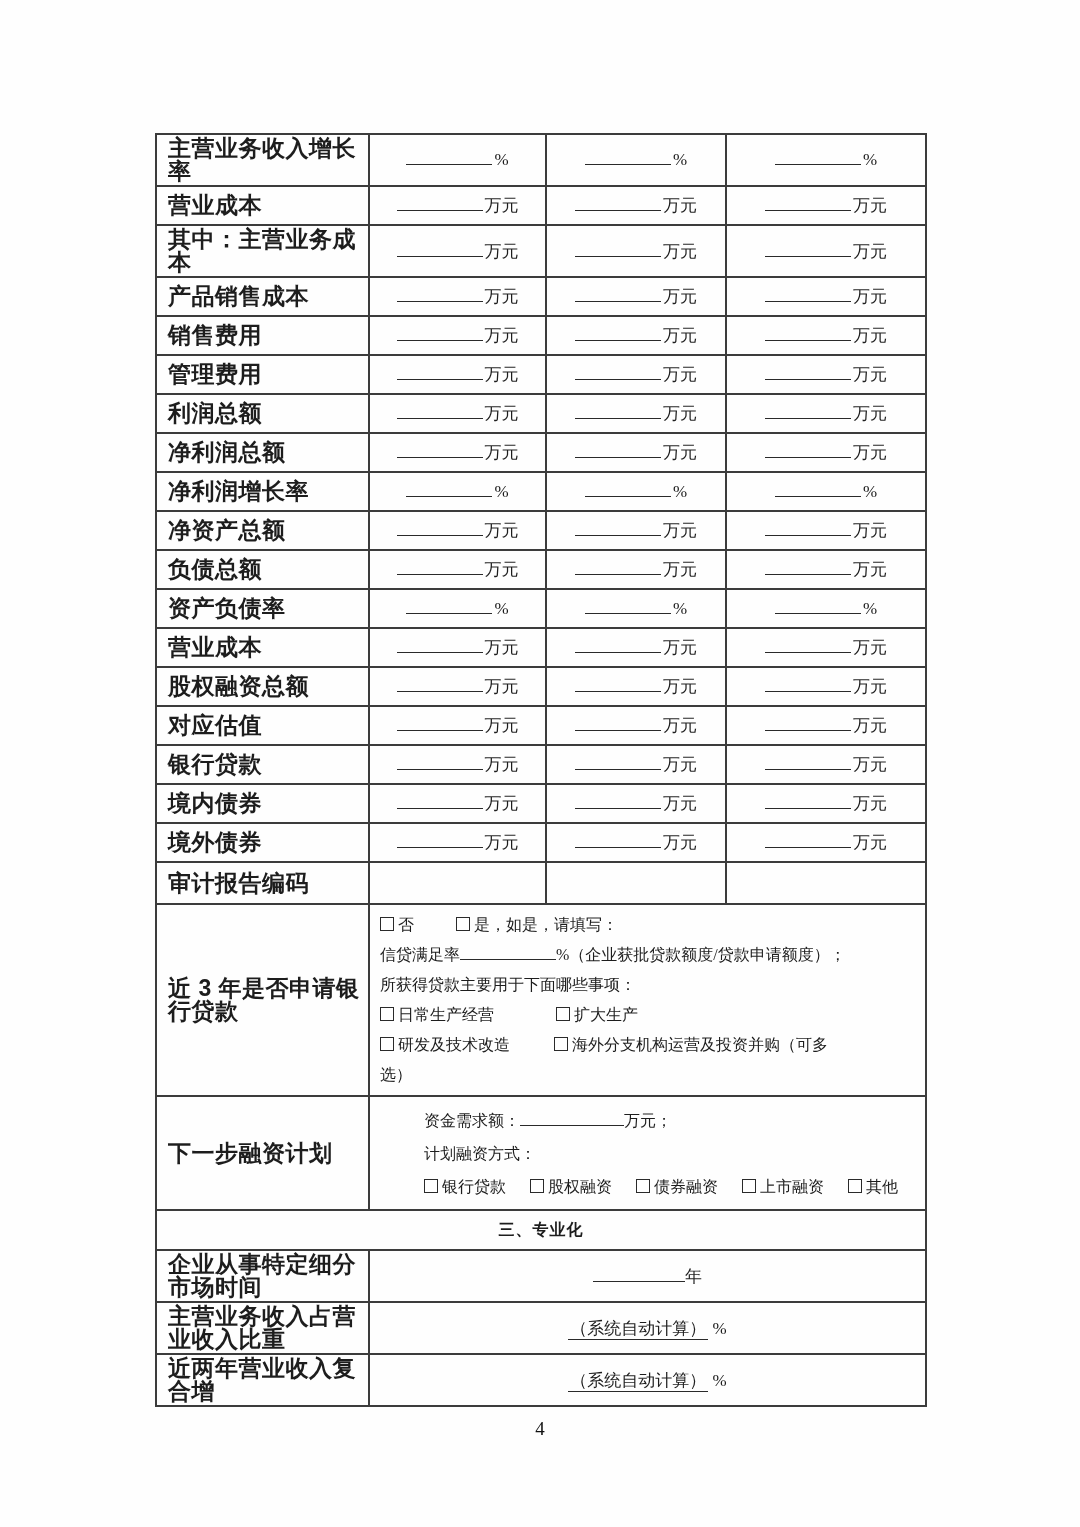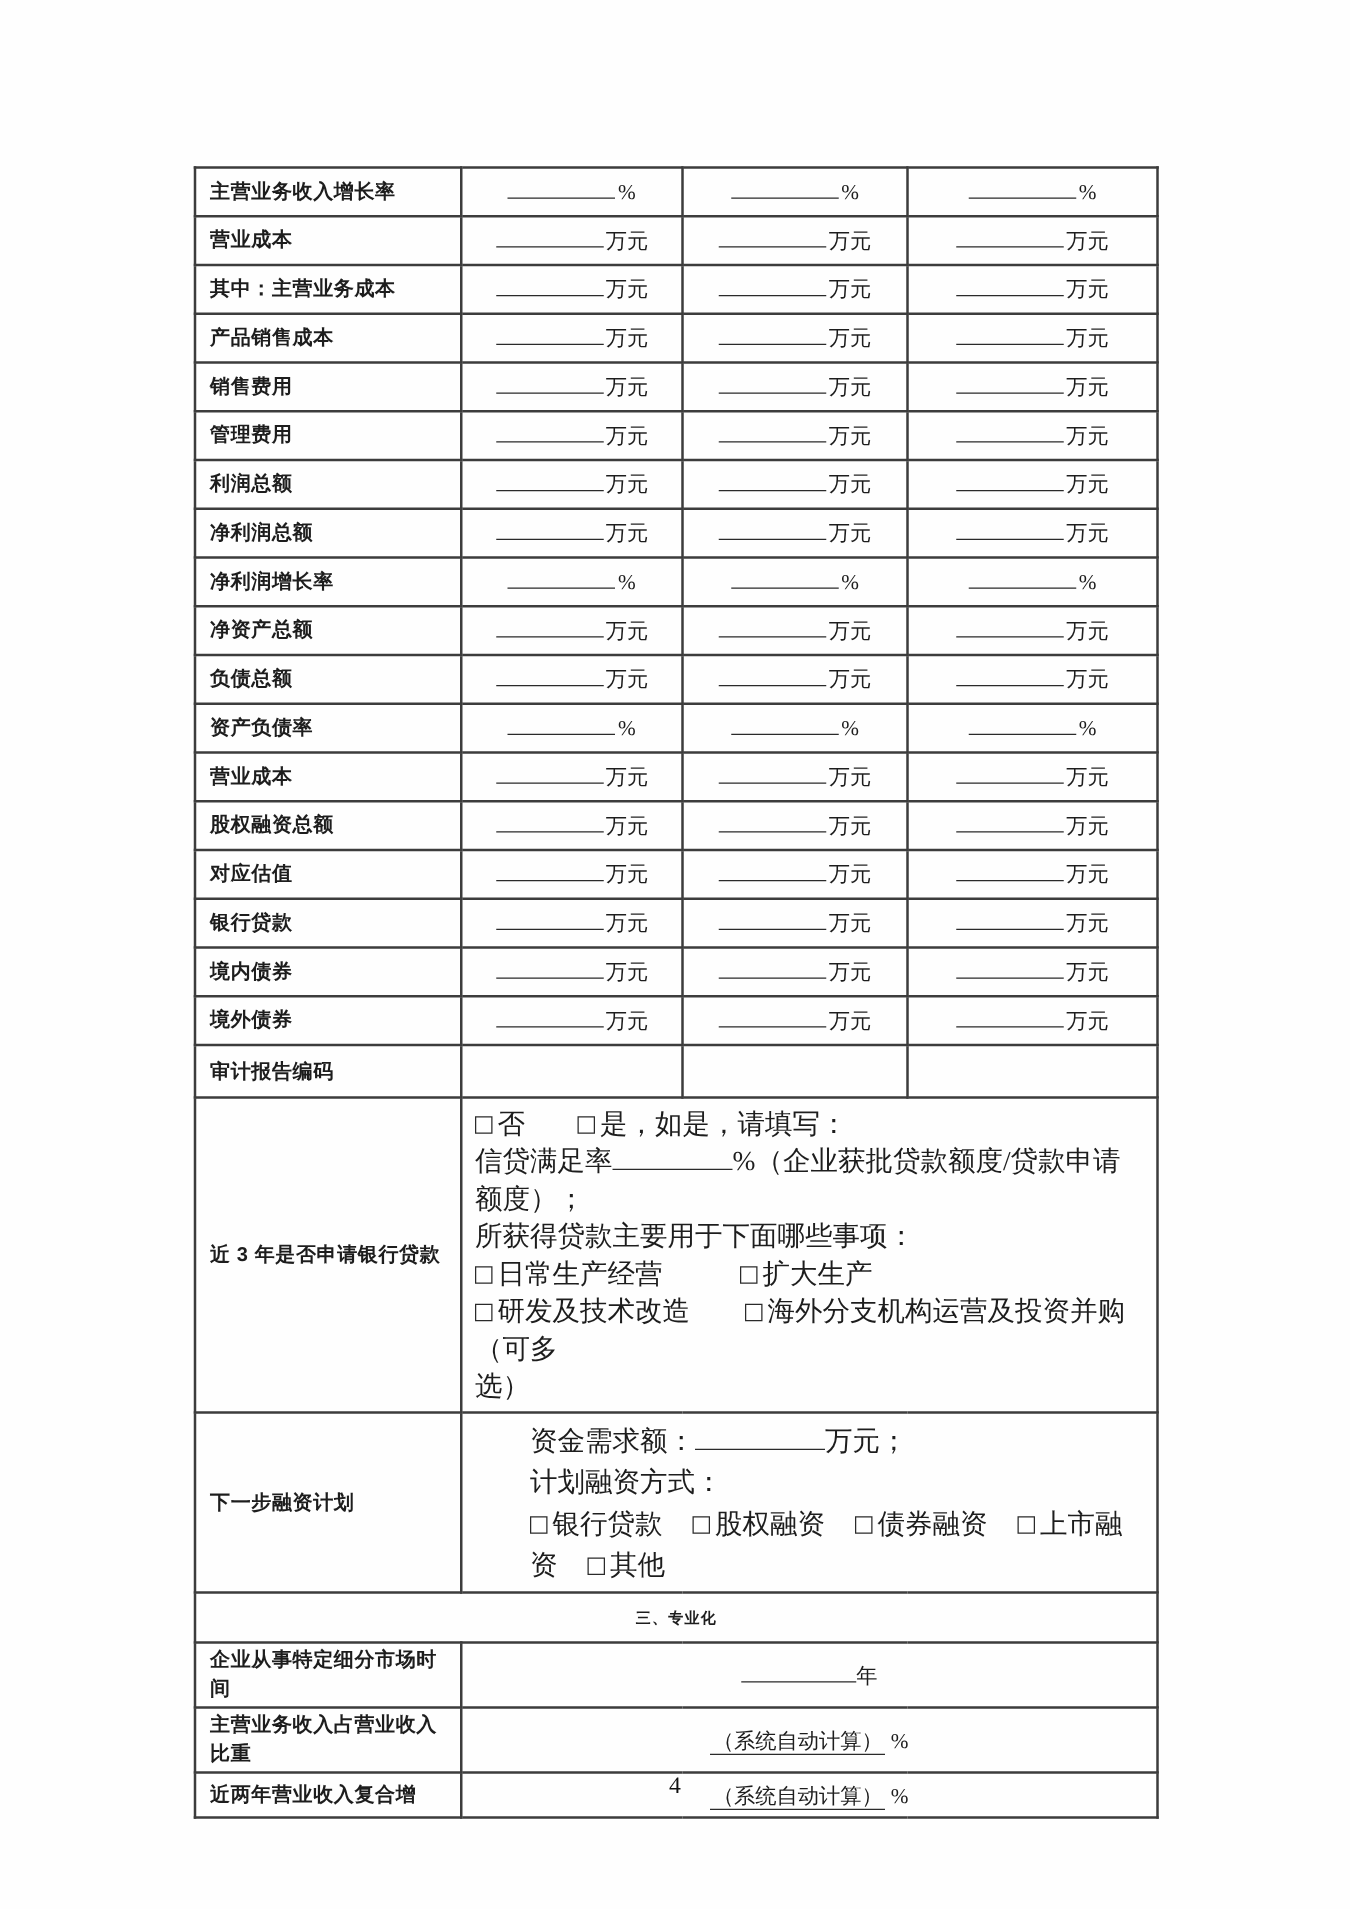--- a/index.html
+++ b/index.html
@@ -22,60 +22,60 @@
     border: 2px solid #3c3c3c;
     padding: 2px 8px;
     font-size: 17px;
     vertical-align: middle;
     overflow: hidden;
   }
   tr.fin-row { height: 39px; }
   td.label {
     font-family: "Liberation Sans", sans-serif;
     font-weight: bold;
-    font-size: 16px;
+    font-size: 23px;
     padding-left: 11px;
     line-height: 23px;
     letter-spacing: 0.5px;
   }
   td.val { text-align: center; white-space: nowrap; }
   .blank {
     display: inline-block;
     width: 86px; height: 15px;
     border-bottom: 1.5px solid #2a2a2a;
     vertical-align: baseline;
   }
   .blank.credit { width: 96px; }
   .blank.amount { width: 104px; }
   .blank.year  { width: 92px; }
   .unit { margin-left: 2px; }
 
   
   td.bigcell { padding: 5px 10px; vertical-align: middle; }
-  td.bigcell p { margin: 0; line-height: 30px; font-size: 22px; }
+  td.bigcell p { margin: 0; line-height: 30px; font-size: 16px; }
   td.nextcell p { line-height: 33px; margin-left: 44px; }
 
   .cb {
     display: inline-block;
     width: 14px; height: 14px;
     border: 1.6px solid #2a2a2a;
     vertical-align: -1px;
     margin-right: 4px;
     background: #fff;
   }
   .gap-sm { display: inline-block; width: 24px; }
   .gap-md { display: inline-block; width: 42px; }
   .gap-lg { display: inline-block; width: 62px; }
   .gap-opt2 { display: inline-block; width: 44px; }
 
   td.section-header {
     text-align: center;
     font-family: "Liberation Sans", sans-serif;
     font-weight: bold;
-    font-size: 12px;
+    font-size: 16px;
     height: 40px;
     letter-spacing: 1px;
   }
 
   td.merged-center { text-align: center; }
   .ul-text { border-bottom: 1.5px solid #2a2a2a; padding: 0 2px 1px 2px; }
 
   .page-number {
     position: absolute;
     top: 1418px; left: 0;

